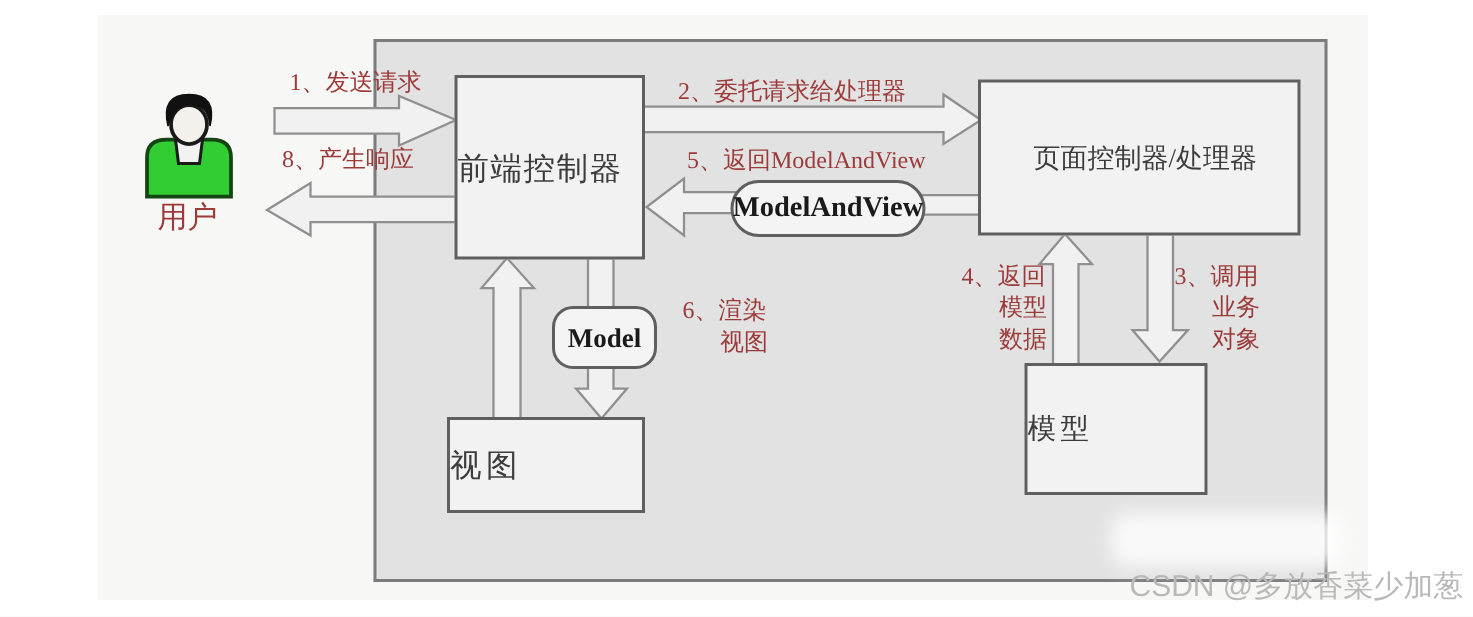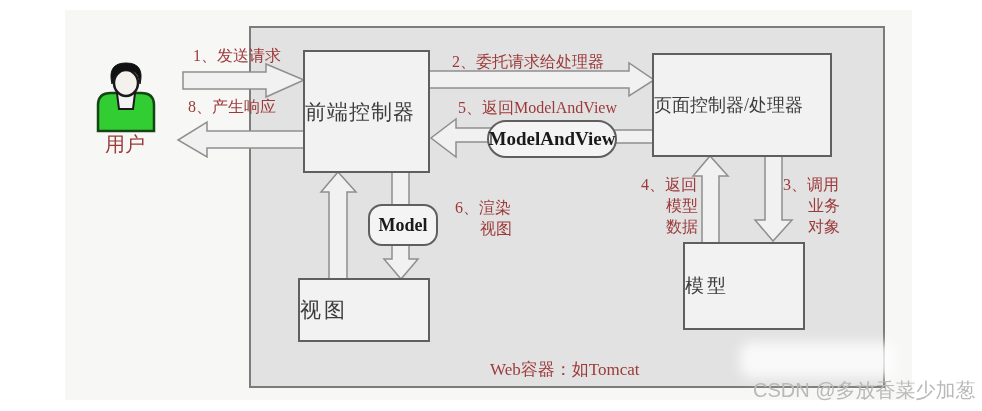--- a/index.html
+++ b/index.html
@@ -16,21 +16,21 @@
     background:#e2e2e2;border:2px solid #7c7c7c;z-index:1;
   }
   .arrows{position:absolute;left:0;top:0;width:982px;height:411px;z-index:2;pointer-events:none;}
   .arrows polygon{fill:#f1f1f1;stroke:#8f8f8f;stroke-width:1.5;}
   .node{
     position:absolute;background:#f2f2f2;border:2px solid #5f5f5f;z-index:3;
     display:flex;align-items:center;justify-content:flex-start;
     color:#3c3c3c;
   }
   .node-front{left:303px;top:50px;width:123px;height:119px;font-size:21px;letter-spacing:1px;}
-  .node-page{left:652px;top:53px;width:176px;height:100px;font-size:18px;}
+  .node-page{left:652px;top:53px;width:176px;height:100px;font-size:18px;padding-left:35px;}
   .node-view{left:298px;top:278px;width:128px;height:60px;font-size:21px;letter-spacing:3px;}
   .node-model{left:683px;top:242px;width:118px;height:84px;font-size:19px;letter-spacing:3px;}
   .stadium{
     position:absolute;background:#f4f4f4;border:2px solid #5f5f5f;z-index:3;
     display:flex;align-items:center;justify-content:center;color:#1a1a1a;text-align:right;
   }
   .stadium-mav{left:487px;top:120px;width:126px;height:34px;border-radius:19px;font-size:19px;font-weight:bold;}
   .stadium-model{left:368px;top:204px;width:66px;height:38px;border-radius:14px;font-size:18px;font-weight:600;}
   .step{
     position:absolute;color:#9c3a3a;font-size:16px;line-height:21px;z-index:3;white-space:nowrap;
@@ -124,17 +124,16 @@
     <span>4、返回</span>
     <span class="ind">模型</span>
     <span class="ind">数据</span>
   </div>
   <div class="step" style="left:783px;top:174px;">
     <span>3、调用</span>
     <span class="ind">业务</span>
     <span class="ind">对象</span>
   </div>
 
-  <div class="container-label">Web容器：如Tomcat</div>
 
   <div class="smudge"></div>
   <div class="watermark">CSDN @多放香菜少加葱</div>
 </div>
 
 </body></html>

